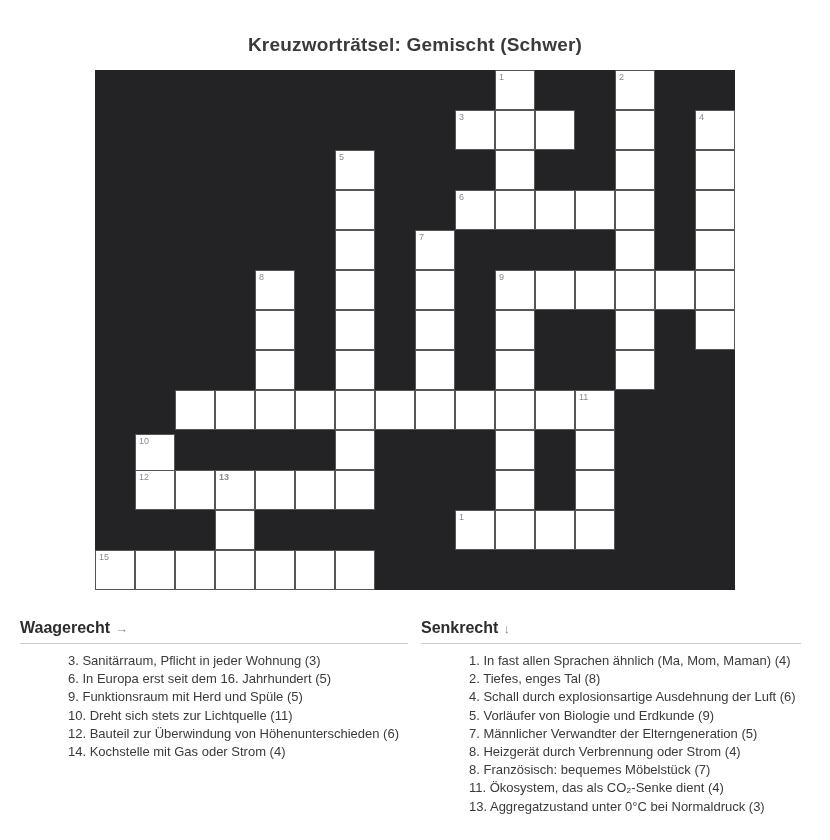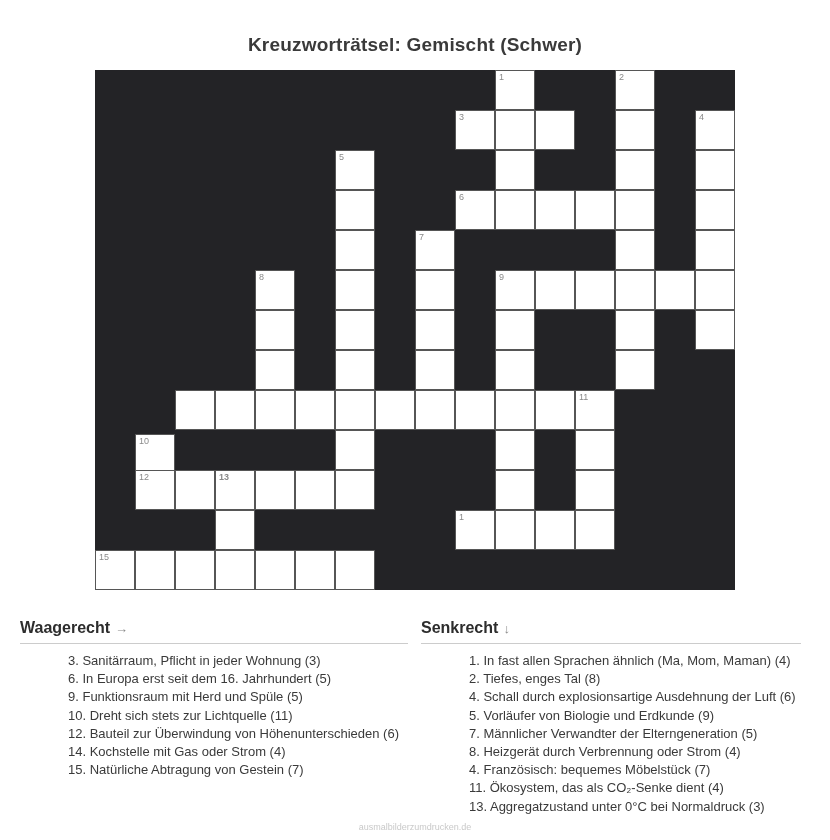--- a/index.html
+++ b/index.html
@@ -209,36 +209,34 @@
       <div class="clue-head">
         <span>Waagerecht</span><span class="arrow">→</span>
       </div>
       <ul class="clue-list">
           <li class="clue">3. Sanitärraum, Pflicht in jeder Wohnung (3)</li>
           <li class="clue">6. In Europa erst seit dem 16. Jahrhundert (5)</li>
           <li class="clue">9. Funktionsraum mit Herd und Spüle (5)</li>
           <li class="clue">10. Dreht sich stets zur Lichtquelle (11)</li>
           <li class="clue">12. Bauteil zur Überwindung von Höhenunterschieden (6)</li>
           <li class="clue">14. Kochstelle mit Gas oder Strom (4)</li>
-          <li class="clue">15. Natürliche Abtragung von Gestein (7)</li>
         </ul>
     </div>
     <div class="clue-col down">
       <div class="clue-head">
         <span>Senkrecht</span><span class="arrow">↓</span>
       </div>
       <ul class="clue-list">
           <li class="clue">1. In fast allen Sprachen ähnlich (Ma, Mom, Maman) (4)</li>
           <li class="clue">2. Tiefes, enges Tal (8)</li>
           <li class="clue">4. Schall durch explosionsartige Ausdehnung der Luft (6)</li>
           <li class="clue">5. Vorläufer von Biologie und Erdkunde (9)</li>
           <li class="clue">7. Männlicher Verwandter der Elterngeneration (5)</li>
           <li class="clue">8. Heizgerät durch Verbrennung oder Strom (4)</li>
-          <li class="clue">4. Französisch: bequemes Möbelstück (7)</li>
+          <li class="clue">8. Französisch: bequemes Möbelstück (7)</li>
           <li class="clue">11. Ökosystem, das als CO₂-Senke dient (4)</li>
           <li class="clue">13. Aggregatzustand unter 0°C bei Normaldruck (3)</li>
         </ul>
     </div>
   </div>
 
-  <div class="footer">ausmalbilderzumdrucken.de</div>
 
 </div>
 
 </body></html>

